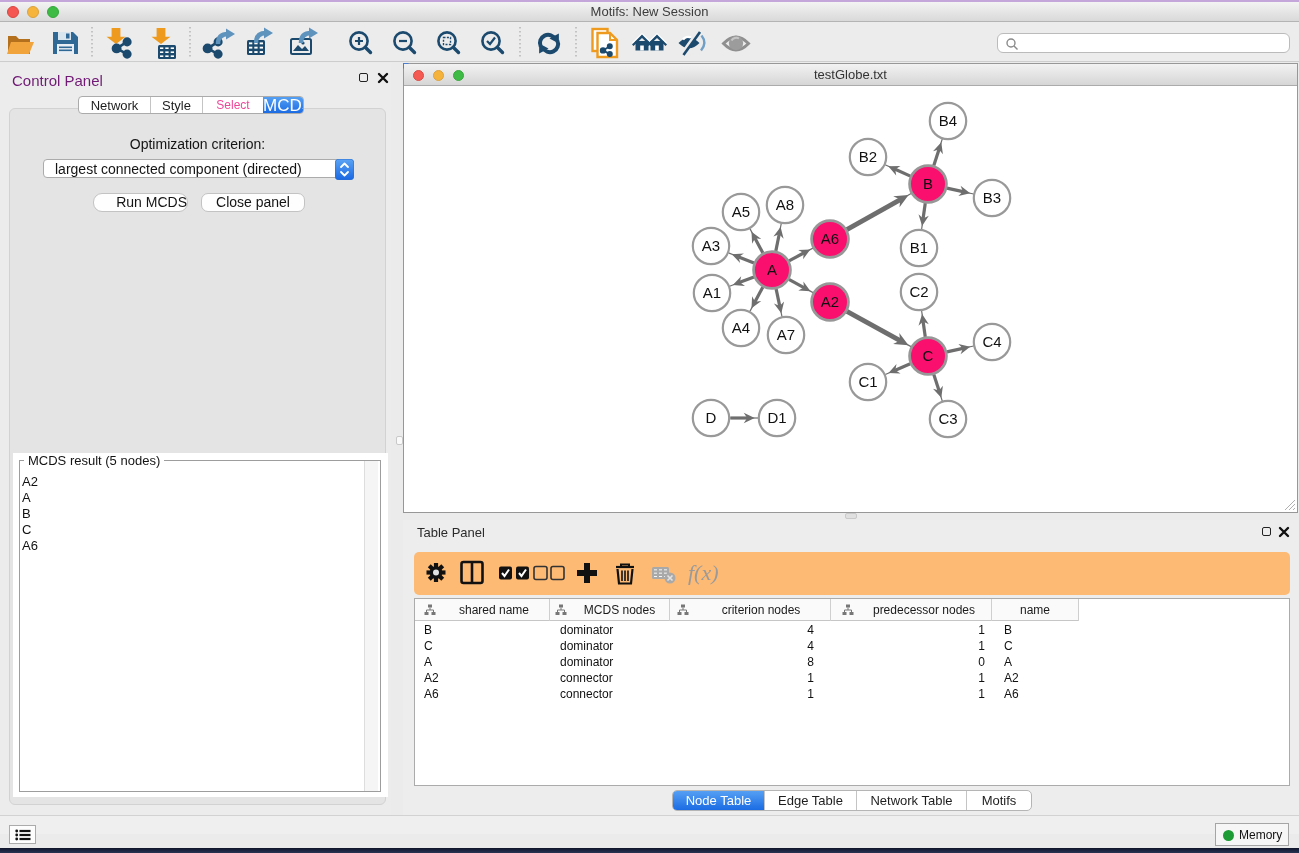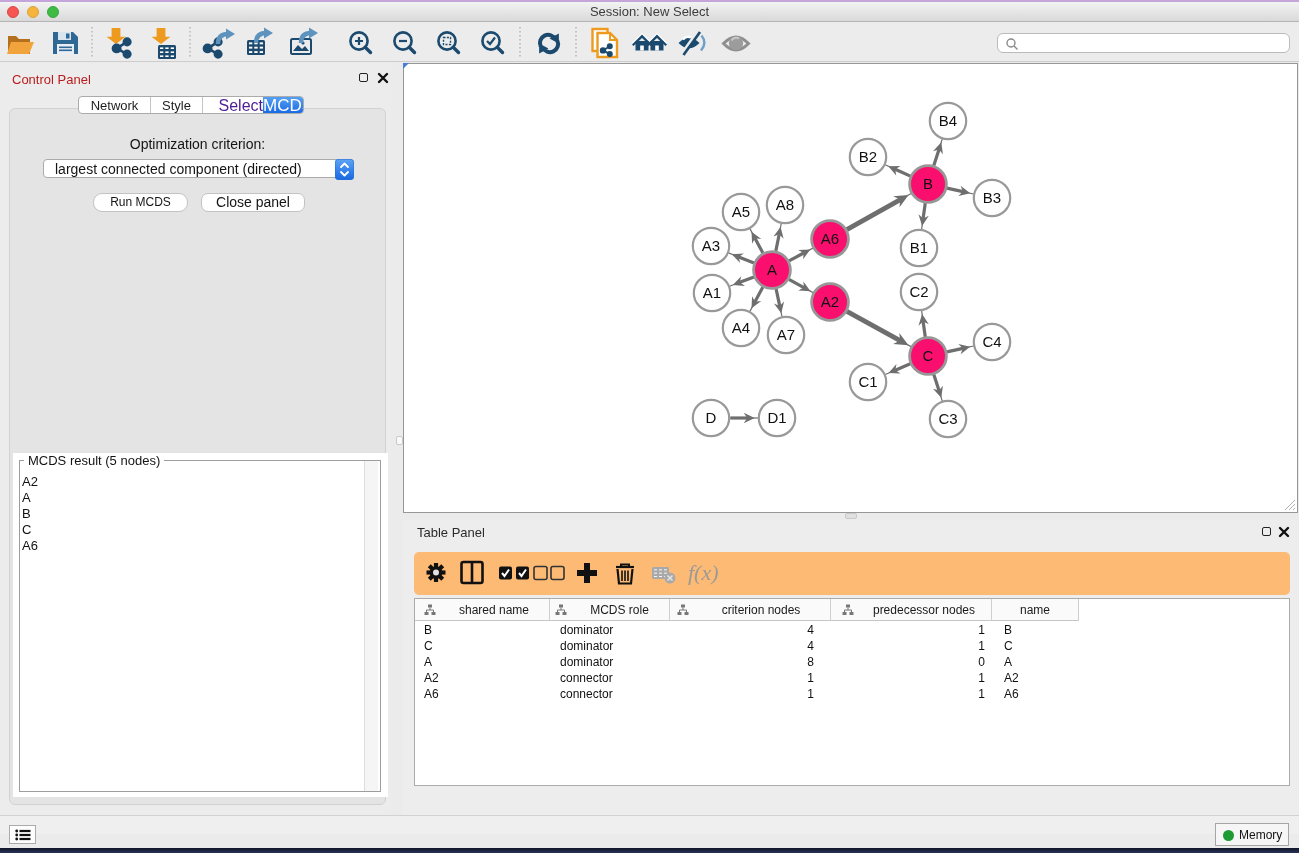--- a/index.html
+++ b/index.html
@@ -12,21 +12,21 @@
 .trow span { position:absolute; top:0; font-size:12px; line-height:16px; color:#111; }
 </style></head>
 <body>
 
 <div class="abs" style="left:0;top:0;width:1299px;height:2px;background:#c5a6da"></div>
 
 <div class="abs" style="left:0;top:2px;width:1299px;height:20px;background:linear-gradient(#f3f3f3,#d9d9d9);border-bottom:1px solid #b4b4b4">
   <div class="tl" style="left:7px;top:4px;width:12px;height:12px;background:#f55651;border:0.5px solid #d94742"></div>
   <div class="tl" style="left:27px;top:4px;width:12px;height:12px;background:#f6b43c;border:0.5px solid #dca13a"></div>
   <div class="tl" style="left:47px;top:4px;width:12px;height:12px;background:#3ebb45;border:0.5px solid #35a83c"></div>
-  <div style="text-align:center;font-size:13px;color:#3c3c3c;line-height:20px">Session: New Select</div>
+  <div style="text-align:center;font-size:13px;color:#3c3c3c;line-height:20px">Motifs: New Session</div>
 </div>
 
 <div class="abs" style="left:0;top:22px;width:1299px;height:40px;background:#ececec;border-bottom:1px solid #cdcdcd">
 <svg class="abs" style="left:0;top:0" width="1299" height="40" viewBox="0 0 1299 40">
 <path d="M8 14 L8 32 L30 32 L30 17 L19 17 L16 14 Z" fill="#b5701d"></path>
 <path d="M11 20 L34 20 L29 32 L7 32 Z" fill="#f2a43c"></path>
 <path d="M53 10 H73 L78 15 V32 H53 Z" fill="#2f6795"></path>
 <rect x="58" y="10" width="13" height="8" fill="#d8e4ee"></rect>
       <rect x="66" y="11.5" width="3.5" height="5" fill="#2f6795"></rect>
 <rect x="57" y="22" width="17" height="10" fill="#e8eef4"></rect>
@@ -126,61 +126,67 @@
 </svg>
   <div class="abs" style="left:997px;top:11px;width:293px;height:20px;background:#fff;border:1px solid #bbb;border-radius:6px">
     <svg class="abs" style="left:7px;top:3px" width="14" height="14" viewBox="0 0 14 14">
         <circle cx="6" cy="6" r="4" fill="none" stroke="#8a8a8a" stroke-width="1.4"></circle>
         <line x1="9" y1="9" x2="12.5" y2="12.5" stroke="#8a8a8a" stroke-width="1.4"></line>
       </svg>
   </div>
 </div>
 
 <div class="abs" style="left:0;top:63px;width:391px;height:752px;background:#ececec">
-  <div style="position:absolute;left:12px;top:9px;font-size:13px;color:#b91c1c">Control Panel</div>
+  <div style="position:absolute;left:12px;top:9px;font-size:15px;color:#701a75">Control Panel</div>
   <div class="abs" style="left:359px;top:10px;width:9px;height:9px;border:1.6px solid #222;border-radius:2px"></div>
   <svg class="abs" style="left:377px;top:9px" width="12" height="12" viewBox="0 0 12 12">
       <path d="M2 2 L10 10 M10 2 L2 10" stroke="#111" stroke-width="2.4" stroke-linecap="round"></path>
     </svg>
 
   <div class="abs" style="left:9px;top:45px;width:377px;height:697px;background:#e4e4e4;border:1px solid #d2d2d2;border-radius:6px"></div>
 
   <div class="abs" style="left:78px;top:33px;height:18px;display:flex;border:1px solid #ababab;border-radius:4px;overflow:hidden;background:#fff">
     <div style="width:72px;text-align:center;font-size:13px;line-height:17px;color:#1d1d1d;border-right:1px solid #c4c4c4">Network</div>
     <div style="width:52px;text-align:center;font-size:13px;line-height:17px;color:#1d1d1d;border-right:1px solid #c4c4c4">Style</div>
-    <div style="width:60px;text-align:right;font-size:16px;line-height:17px;color:#4c1d95">Select</div>
+    <div style="width:60px;text-align:center;font-size:12px;line-height:17px;color:#ec4899">Select</div>
     <div style="width:40px;text-align:left;font-size:17px;line-height:17px;color:#fff;background:linear-gradient(#55a0f3,#1b6be4)">MCDS</div>
   </div>
 
   <div class="abs" style="left:9px;top:73px;width:377px;text-align:center;font-size:14px;color:#141414">Optimization criterion:</div>
 
   <div class="abs" style="left:43px;top:96px;width:311px;height:19px;background:#fff;border:1px solid #ababab;border-radius:4px">
     <div style="position:absolute;left:11px;top:0;font-size:14px;line-height:18px;color:#141414">largest connected component (directed)</div>
     <div style="position:absolute;right:-1px;top:-1px;width:19px;height:21px;background:linear-gradient(#5ba4f5,#1967e2);border-radius:4px;box-shadow:inset 0 0 0 0.5px #2a6fd0">
       <svg width="19" height="21" viewBox="0 0 19 21">
           <path d="M6 8 L9.5 4.5 L13 8" stroke="#fff" stroke-width="1.8" fill="none" stroke-linecap="round" stroke-linejoin="round"></path>
           <path d="M6 13 L9.5 16.5 L13 13" stroke="#fff" stroke-width="1.8" fill="none" stroke-linecap="round" stroke-linejoin="round"></path>
         </svg>
     </div>
   </div>
 
-  <div class="abs" style="left:93px;top:130px;width:95px;height:19px;background:#fefefe;border:1px solid #c3c3c3;border-radius:9px;text-align:center;font-size:12px;line-height:17px;color:#141414">Run MCDS</div>
+  <div class="abs" style="left:93px;top:130px;width:95px;height:19px;background:#fefefe;border:1px solid #c3c3c3;border-radius:9px;text-align:right;font-size:14px;line-height:17px;color:#141414">Run MCDS</div>
   <div class="abs" style="left:201px;top:130px;width:104px;height:19px;background:#fefefe;border:1px solid #c3c3c3;border-radius:7px;text-align:center;font-size:14px;line-height:17px;color:#141414">Close panel</div>
 
   <div class="abs" style="left:13px;top:390px;width:375px;height:344px;background:#fff"></div>
   <div class="abs" style="left:19px;top:397px;width:362px;height:332px;border:1px solid #9d9d9d"></div>
   <div class="abs" style="left:24px;top:390px;background:#fff;padding:0 4px;font-size:13px;color:#141414">MCDS result (5 nodes)</div>
   <div class="abs" style="left:22px;top:411px;font-size:13px;color:#111;line-height:16px">A2<br>A<br>B<br>C<br>A6</div>
   <div class="abs" style="left:364px;top:398px;width:14px;height:330px;background:#f5f5f5;border-left:1px solid #ddd"></div>
 </div>
 
 <div class="abs" style="left:403px;top:63px;width:895px;height:450px;background:#fff;border:1px solid #979797">
   <svg class="abs" style="left:-1px;top:-1px" width="6" height="6" viewBox="0 0 6 6">
       <path d="M0 0 H6 L0 6 Z" fill="#4a7ed2"></path>
     </svg>
+  <div class="abs" style="left:0;top:0;width:893px;height:22px;background:linear-gradient(#f2f2f2,#d6d6d6);border-bottom:1px solid #ababab">
+    <div class="tl" style="left:9px;top:6px;width:11px;height:11px;background:#f45a52;border:0.5px solid #dd4a44"></div>
+    <div class="tl" style="left:29px;top:6px;width:11px;height:11px;background:#f6b33c;border:0.5px solid #dfa139"></div>
+    <div class="tl" style="left:49px;top:6px;width:11px;height:11px;background:#3ebb45;border:0.5px solid #36a93d"></div>
+    <div style="text-align:center;font-size:13px;color:#333;line-height:22px">testGlobe.txt</div>
+  </div>
   <svg class="abs" style="left:0;top:22px" width="893" height="426" viewBox="403 85 893 426" font-family="Liberation Sans,sans-serif">
 <line x1="761.9" y1="252.0" x2="748.9" y2="227.6" stroke="#6e6e6e" stroke-width="1.2"></line>
 <line x1="761.9" y1="252.0" x2="754.0" y2="237.3" stroke="#6e6e6e" stroke-width="3.2"></line>
 <polygon points="750.5,230.7 760.3,237.9 754.0,237.3 751.1,242.8" fill="#6e6e6e"></polygon>
 <line x1="774.8" y1="250.1" x2="780.3" y2="222.4" stroke="#6e6e6e" stroke-width="1.2"></line>
 <line x1="774.8" y1="250.1" x2="778.2" y2="233.2" stroke="#6e6e6e" stroke-width="3.2"></line>
 <polygon points="779.6,225.9 782.6,237.7 778.2,233.2 772.4,235.6" fill="#6e6e6e"></polygon>
 <line x1="753.0" y1="261.9" x2="727.5" y2="251.9" stroke="#6e6e6e" stroke-width="1.2"></line>
 <line x1="753.0" y1="261.9" x2="737.7" y2="255.9" stroke="#6e6e6e" stroke-width="3.2"></line>
 <polygon points="730.8,253.2 742.9,252.4 737.7,255.9 739.1,262.0" fill="#6e6e6e"></polygon>
@@ -362,21 +368,21 @@
         <rect x="7.5" y="8" width="4" height="3" fill="#777"></rect>
 <path d="M6 3.5 V6 M2.5 8 V6 H9.5 V8" stroke="#777" fill="none" stroke-width="1"></path>
       </svg>
 <svg class="hic" style="left:427px" width="12" height="12" viewBox="0 0 12 12">
 <rect x="4" y="0.5" width="4" height="3" fill="#777"></rect>
         <rect x="0.5" y="8" width="4" height="3" fill="#777"></rect>
         <rect x="7.5" y="8" width="4" height="3" fill="#777"></rect>
 <path d="M6 3.5 V6 M2.5 8 V6 H9.5 V8" stroke="#777" fill="none" stroke-width="1"></path>
       </svg>
 <div class="hcell" style="left:24px;width:110px">shared name</div>
-<div class="hcell" style="left:155px;width:99px">MCDS role</div>
+<div class="hcell" style="left:155px;width:99px">MCDS nodes</div>
 <div class="hcell" style="left:277px;width:138px">criterion nodes</div>
 <div class="hcell" style="left:442px;width:134px">predecessor nodes</div>
 <div class="hcell" style="left:577px;width:86px">name</div>
 <div class="trow" style="top:23px">
   <span style="left:9px">B</span>
   <span style="left:145px">dominator</span>
   <span style="left:254px;width:145px;text-align:right">4</span>
   <span style="left:415px;width:155px;text-align:right">1</span>
   <span style="left:589px">B</span>
 </div>
@@ -403,20 +409,26 @@
 </div>
 <div class="trow" style="top:87px">
   <span style="left:9px">A6</span>
   <span style="left:145px">connector</span>
   <span style="left:254px;width:145px;text-align:right">1</span>
   <span style="left:415px;width:155px;text-align:right">1</span>
   <span style="left:589px">A6</span>
 </div>
   </div>
 
+  <div class="abs" style="left:269px;top:270px;height:21px;display:flex;border:1px solid #b5b5b5;border-radius:5px;overflow:hidden;background:#fff">
+    <div style="width:91px;text-align:center;font-size:13px;line-height:20px;color:#fff;background:linear-gradient(#55a0f3,#1b6be4)">Node Table</div>
+    <div style="width:92px;text-align:center;font-size:13px;line-height:20px;color:#1d1d1d;border-left:1px solid #c4c4c4">Edge Table</div>
+    <div style="width:110px;text-align:center;font-size:13px;line-height:20px;color:#1d1d1d;border-left:1px solid #c4c4c4">Network Table</div>
+    <div style="width:65px;text-align:center;font-size:13px;line-height:20px;color:#1d1d1d;border-left:1px solid #c4c4c4">Motifs</div>
+  </div>
 </div>
 
 <div class="abs" style="left:0;top:815px;width:1299px;height:19px;background:#efefef;border-top:1px solid #d2d2d2">
   <div class="abs" style="left:9px;top:9px;width:27px;height:19px;background:#fdfdfd;border:1px solid #ababab">
     <svg class="abs" style="left:5px;top:3px" width="16" height="12" viewBox="0 0 16 12">
       <circle cx="1.7" cy="2" r="1.4" fill="#111"></circle>
         <circle cx="1.7" cy="6" r="1.4" fill="#111"></circle>
         <circle cx="1.7" cy="10" r="1.4" fill="#111"></circle>
       <rect x="4.5" y="0.9" width="11" height="2.2" fill="#111"></rect>
         <rect x="4.5" y="4.9" width="11" height="2.2" fill="#111"></rect>

